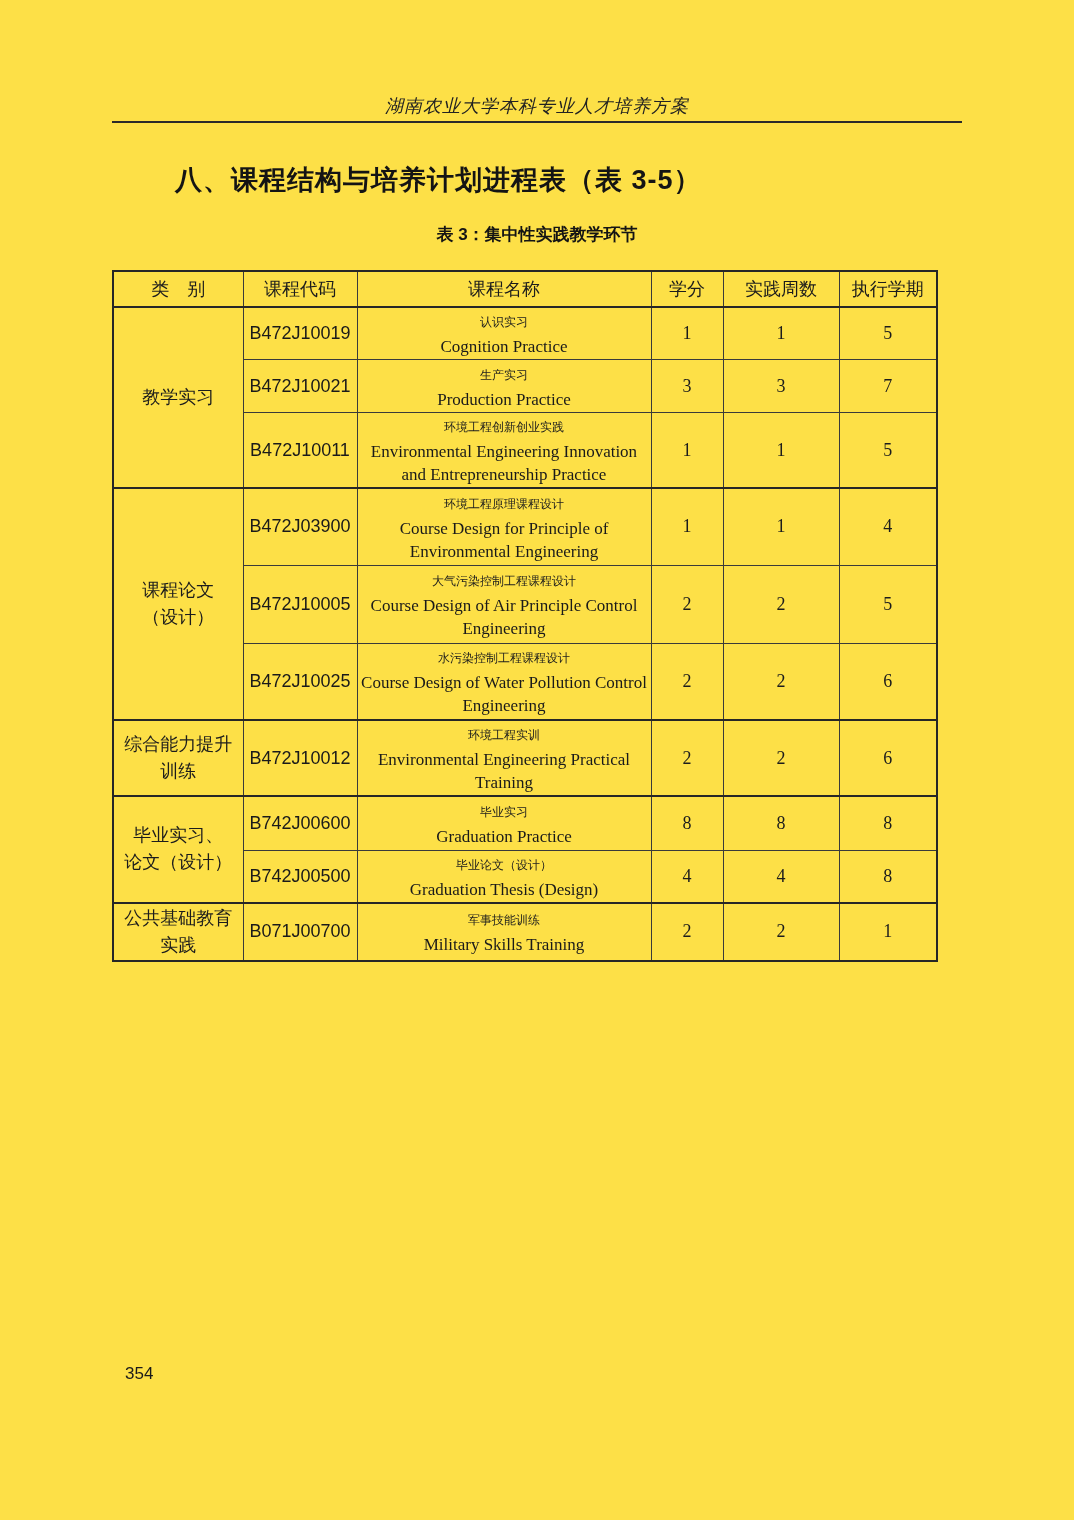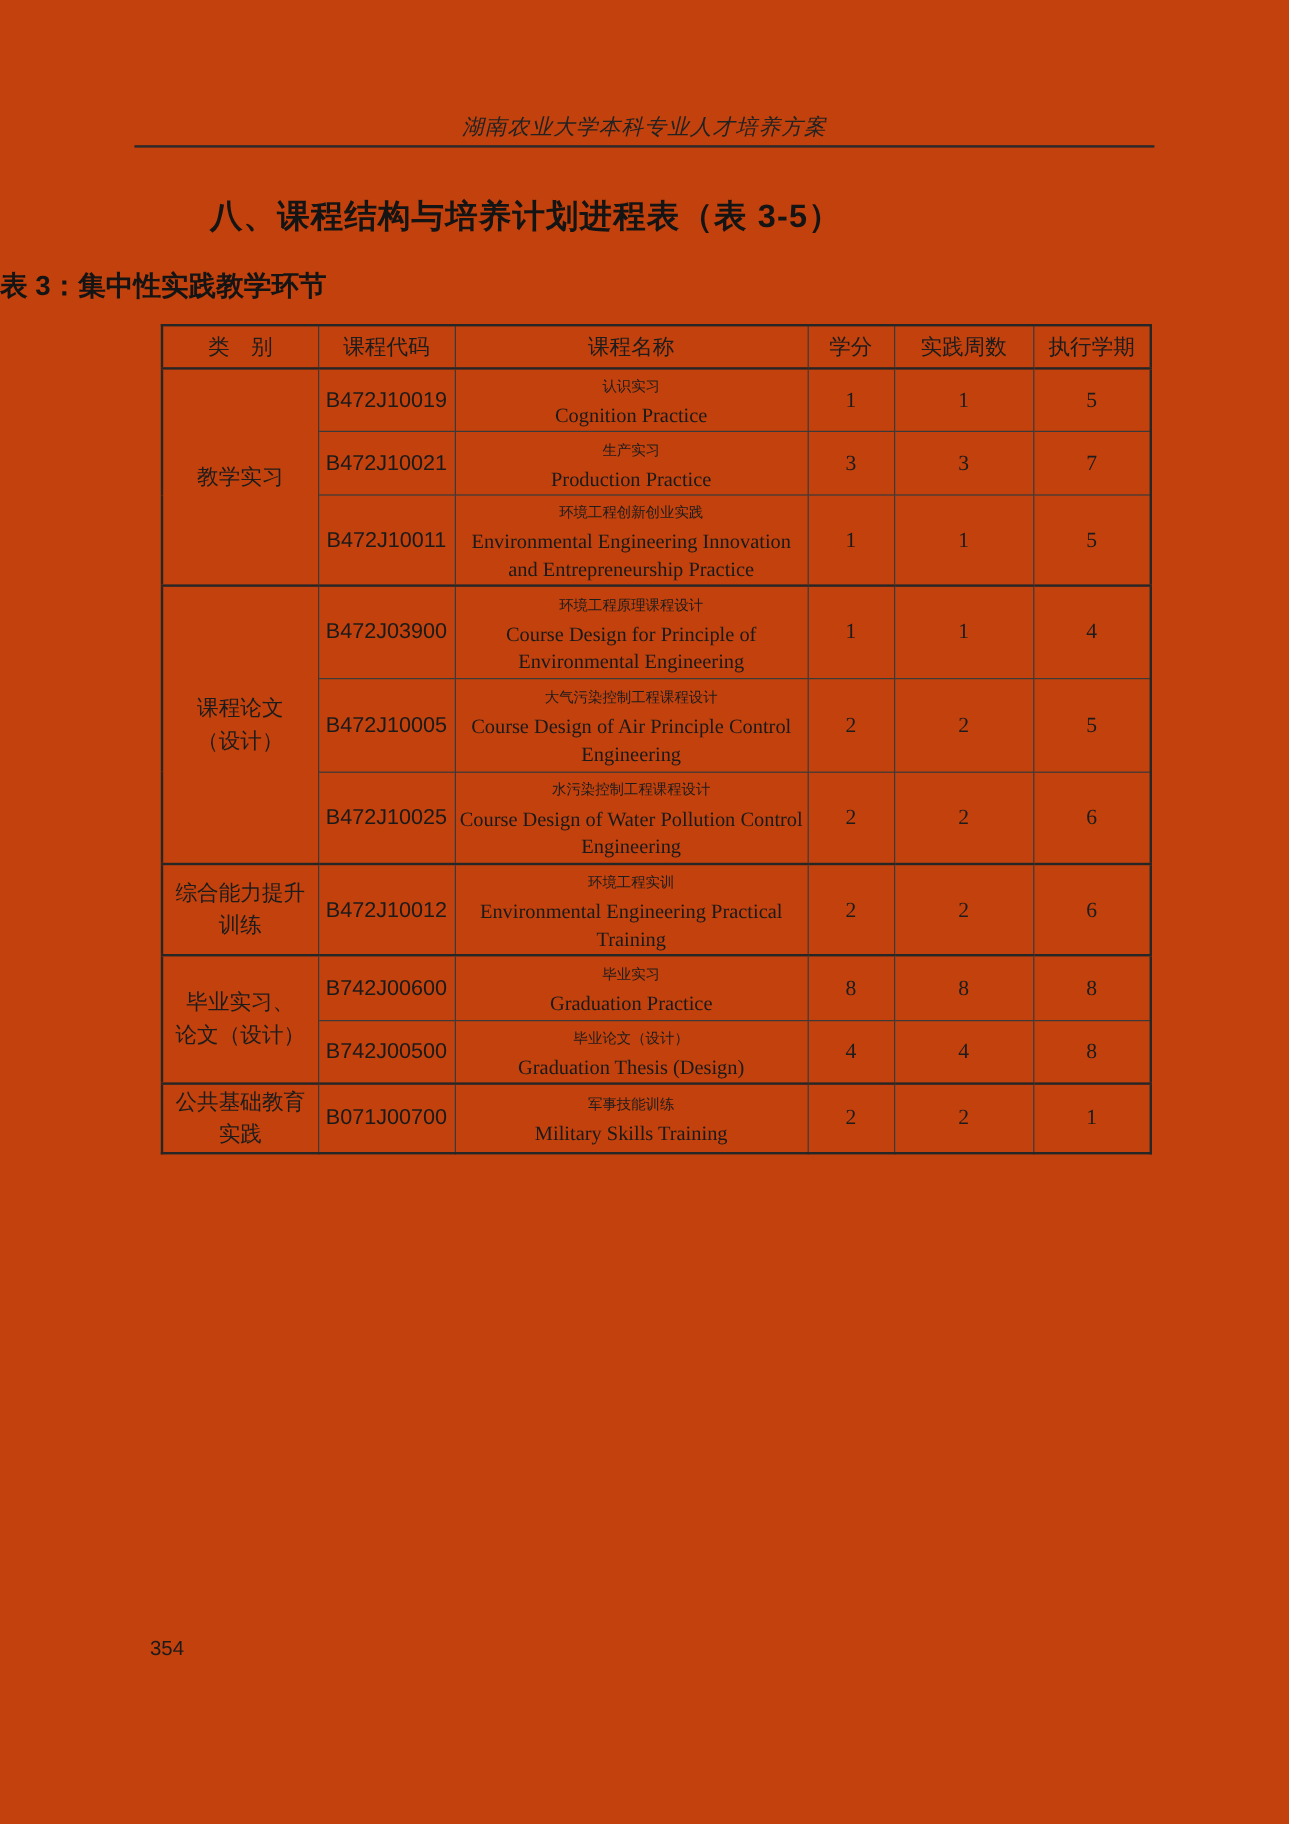--- a/index.html
+++ b/index.html
@@ -1,21 +1,21 @@
 <!DOCTYPE html>
 <html><head>
 <meta charset="utf-8">
 <style>
   * { margin: 0; padding: 0; box-sizing: border-box; }
   html, body { background: #e8e8e8; }
   .page {
     position: relative;
     width: 1074px;
     height: 1520px;
-    background: #c2410c;
+    background: #fde047;
     font-family: "Liberation Serif", serif;
     color: #1c1c1c;
     overflow: hidden;
   }
   .running-header {
     position: absolute;
     top: 94px;
     left: 0;
     width: 100%;
     text-align: center;
@@ -41,30 +41,30 @@
     font-weight: bold;
     font-size: 27px;
     color: #141414;
     letter-spacing: 1px;
   }
   .table-title {
     position: absolute;
     top: 223px;
     left: 0;
     width: 100%;
-    text-align: left;
+    text-align: center;
     font-family: "Liberation Sans", sans-serif;
     font-weight: bold;
-    font-size: 23px;
+    font-size: 17px;
     color: #141414;
   }
   table.curriculum {
     position: absolute;
     top: 270px;
-    left: 134px;
+    left: 112px;
     width: 824px;
     border-collapse: collapse;
     table-layout: fixed;
     border: 2px solid #262626;
   }
   table.curriculum th,
   table.curriculum td {
     border: 1px solid #3a3a3a;
     text-align: center;
     vertical-align: middle;

